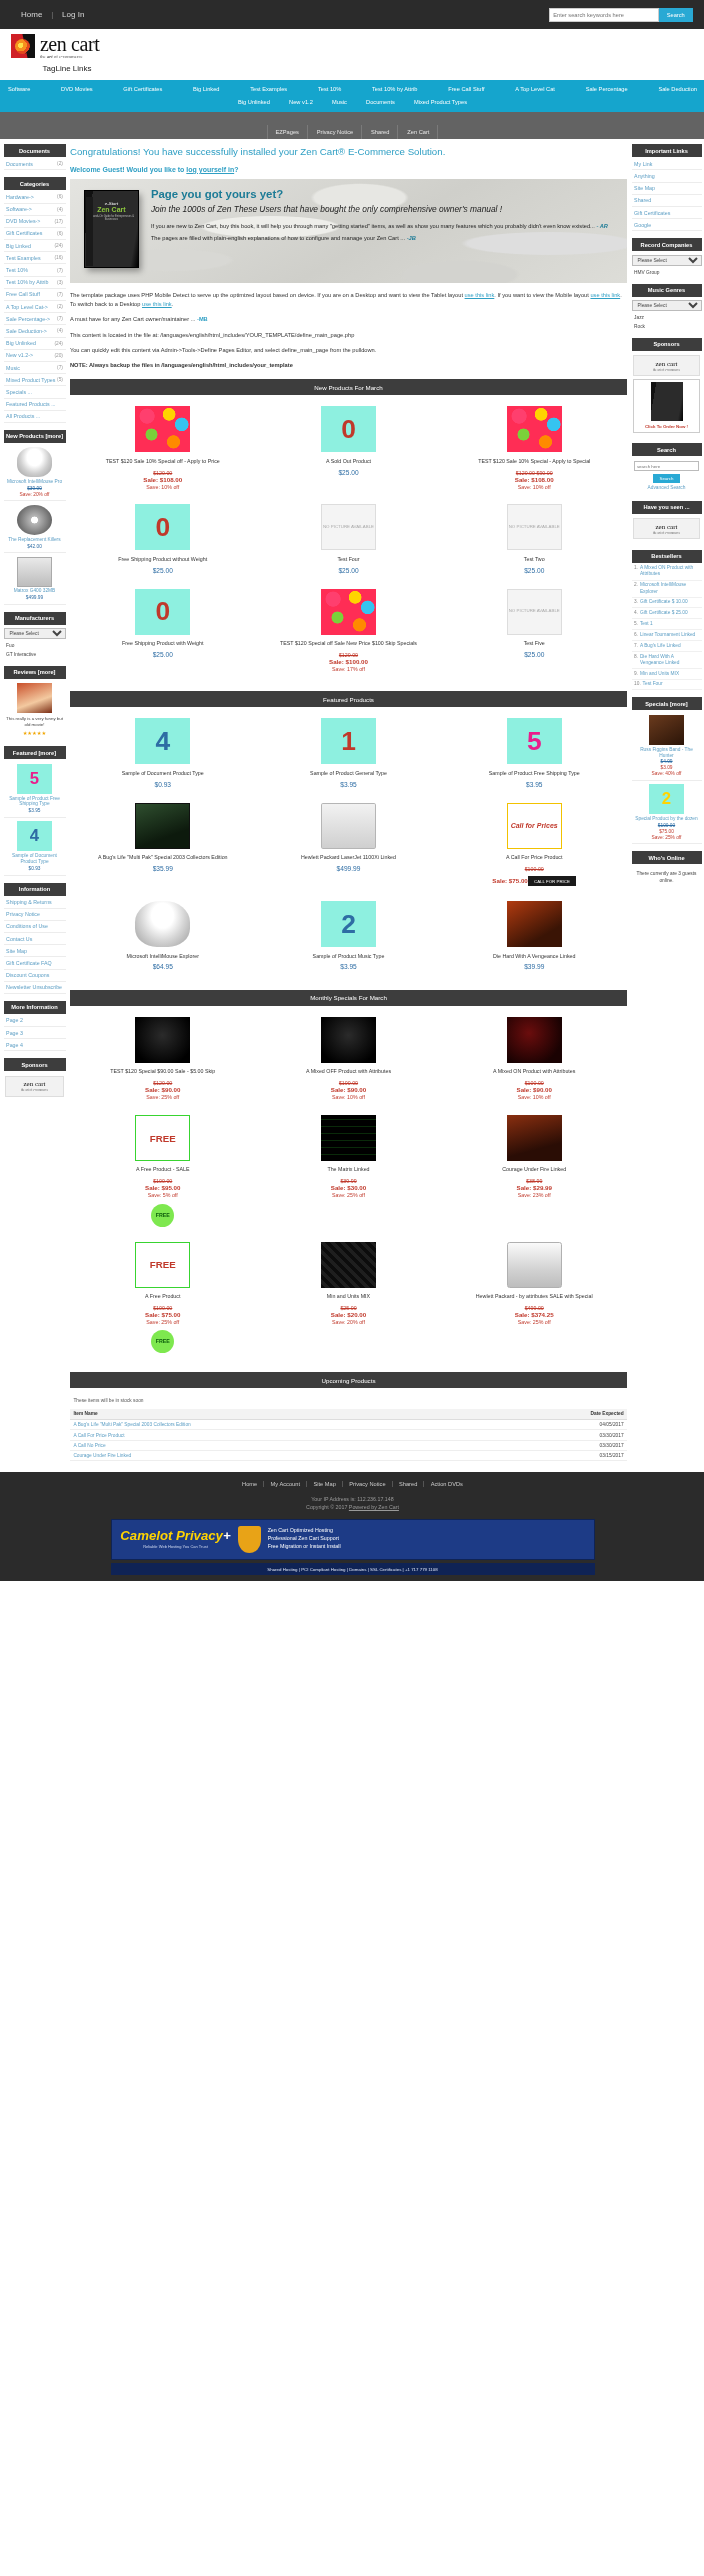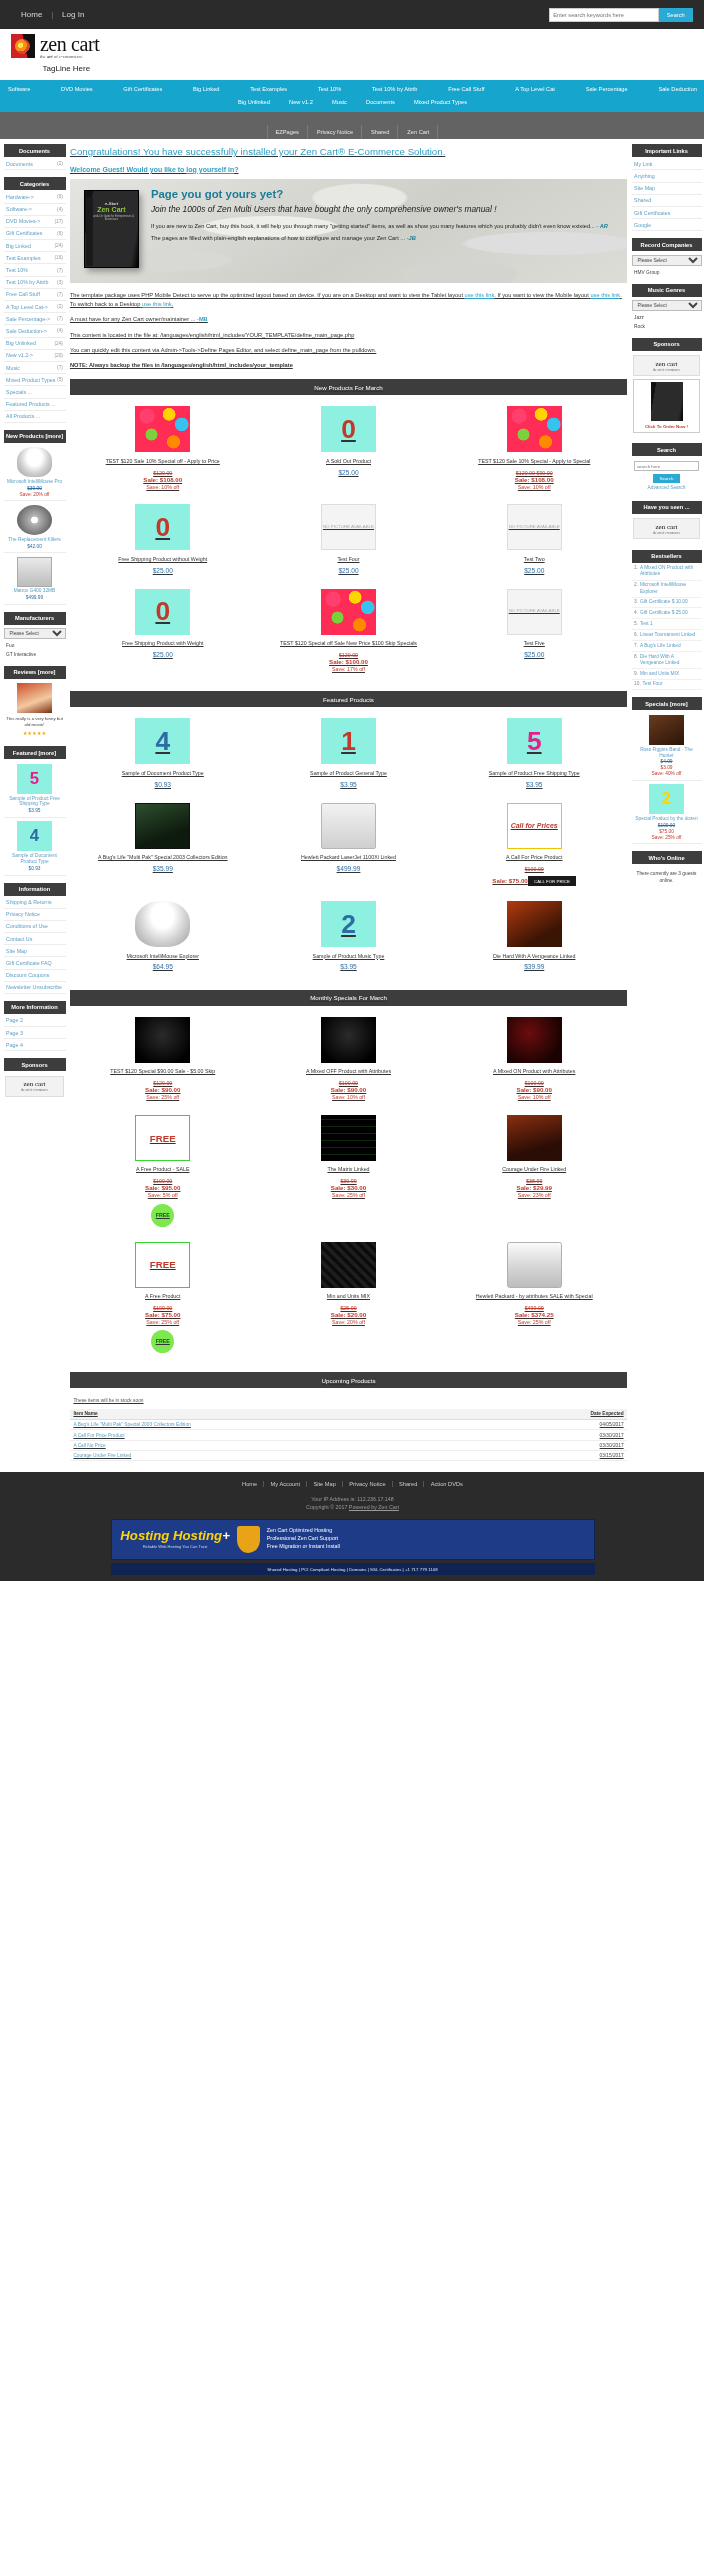--- a/index.html
+++ b/index.html
@@ -73,21 +73,21 @@
   .ezbar a {
     color: #e8e8e8; text-decoration: none; font-size: 5.7px;
     padding: 0 8px; display: flex; align-items: center;
     border-right: 0.9px solid #7a7a7a;
   }
   .ezbar a:first-child { border-left: 0.9px solid #7a7a7a; }
 
   
   .page { display: flex; background: #fff; padding: 5.3px 3.5px 0 3.5px; gap: 4.4px; }
   .col-left { width: 62px; flex: 0 0 62px; }
-  .col-main { flex: 1 1 auto; min-width: 0; text-decoration: underline; }
+  .col-main { flex: 1 1 auto; min-width: 0; }
   .col-right { width: 70px; flex: 0 0 70px; }
 
   
   .sidebox { margin-bottom: 7px; }
   .sidebox-h {
     background: #3d3d3d; color: #fff; font-size: 5.7px; font-weight: bold;
     text-align: center; padding: 3.5px 1.8px; margin-bottom: 0.9px;
   }
   .sidebox-body { background: #fff; }
   .side-link {
@@ -305,21 +305,21 @@
 <div class="logo-area">
   <div class="logo-row">
     <div class="logo-mark"></div>
     <div class="logo-text">
       <div class="logo-word">zen cart</div>
       <div class="logo-sub">
         <span>the </span><b>art</b><span> of e-commerce</span>
       </div>
     </div>
   </div>
-  <div class="tagline">TagLine Here</div>
+  <div class="tagline">TagLine Links</div>
 </div>
 
 <div class="mainnav">
   <div class="nav-row" id="nav-row-1">
       <a href="#">Software</a>
       <a href="#">DVD Movies</a>
       <a href="#">Gift Certificates</a>
       <a href="#">Big Linked</a>
       <a href="#">Test Examples</a>
       <a href="#">Test 10%</a>
@@ -540,21 +540,21 @@
 
     <div class="banner">
       <div class="banner-book">
         <div class="bk-spine"></div>
         <div class="bk-es">e-Start</div>
         <div class="bk-zc">Zen Cart</div>
         <div class="bk-sub">A Hands-On Guide for Entrepreneurs &amp; Businesses</div>
       </div>
       <div class="banner-txt">
         <h2>Page you got yours yet?</h2>
-        <div class="lead">Join the 1000s of Zen Multi Users that have bought the only comprehensive owner's manual !</div>
+        <div class="lead">Join the 1000s of Zen These Users that have bought the only comprehensive owner's manual !</div>
         <p><span>If you are new to Zen Cart, buy this book, it will help you through many "getting started" items, as well as show you many features which you probably didn't even know existed...</span> <span class="sig">- AR</span></p>
         <p><span>The pages are filled with plain-english explanations of how to configure and manage your Zen Cart ...</span> <span class="sig">-JB</span></p>
       </div>
     </div>
 
     <p class="ct-p">
       <span>The template package uses PHP Mobile Detect to serve up the optimized layout based on device. If you are on a Desktop and want to view the Tablet layout</span>
       <a href="#">use this link</a><span>. If you want to view the Mobile layout</span>
       <a href="#">use this link</a><span>. To switch back to a Desktop</span>
       <a href="#">use this link</a>.
@@ -841,21 +841,21 @@
       <a href="#">Action DVDs</a>
     </div>
   <div class="footer-ip">Your IP Address is: 112.236.17.148</div>
   <div class="footer-cr">
     <span>Copyright © 2017 </span><a href="#">Powered by Zen Cart</a>
   </div>
 
   <div class="promo">
     <div class="promo-left">
       <div class="promo-logo">
-        <span>Hosting Hosting</span><span class="plus">+</span>
+        <span>Camelot Privacy</span><span class="plus">+</span>
       </div>
       <div class="promo-tag">Reliable Web Hosting You Can Trust</div>
     </div>
     <div class="promo-shield"></div>
     <div class="promo-right">
       <div>Zen Cart Optimized Hosting</div>
       <div>Professional Zen Cart Support</div>
       <div>Free Migration or Instant Install</div>
     </div>
   </div>

